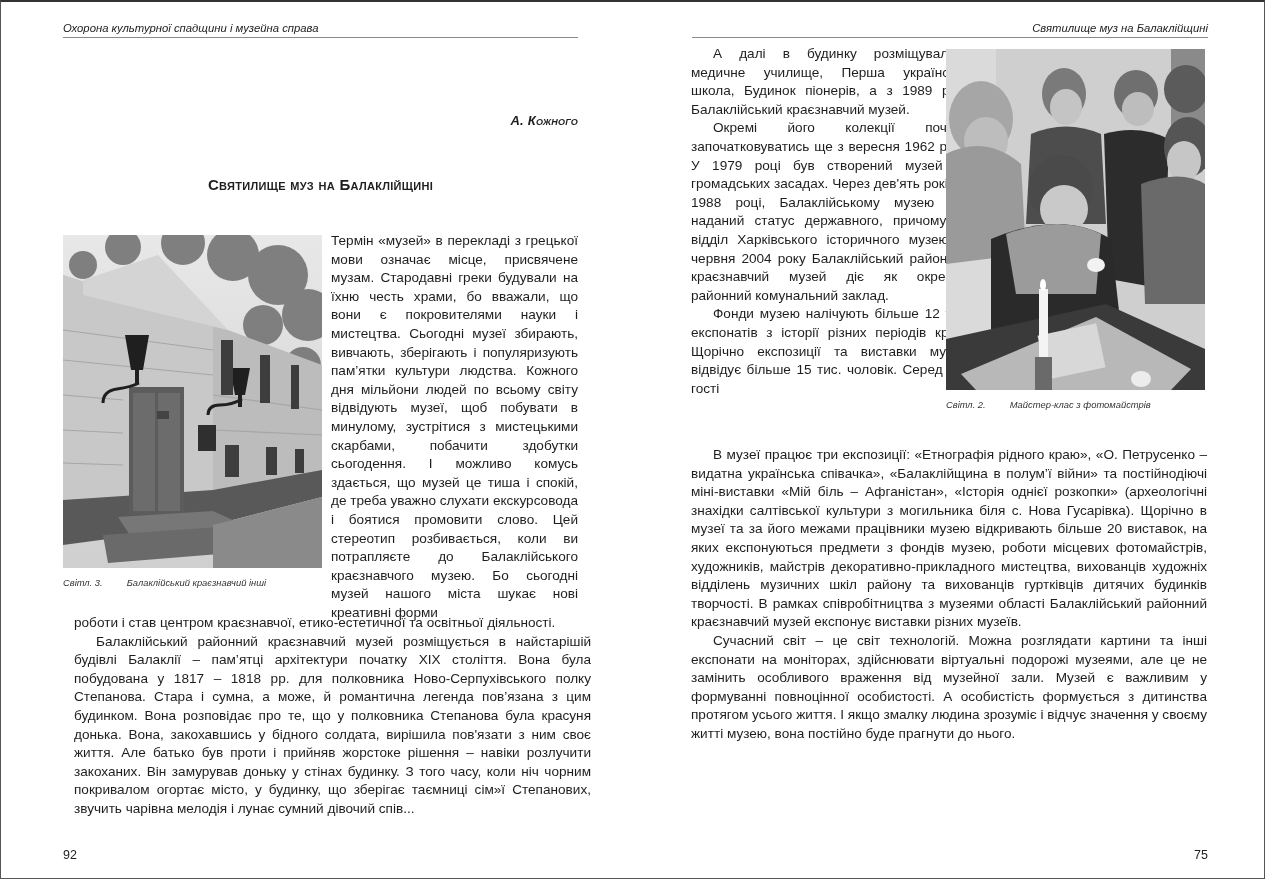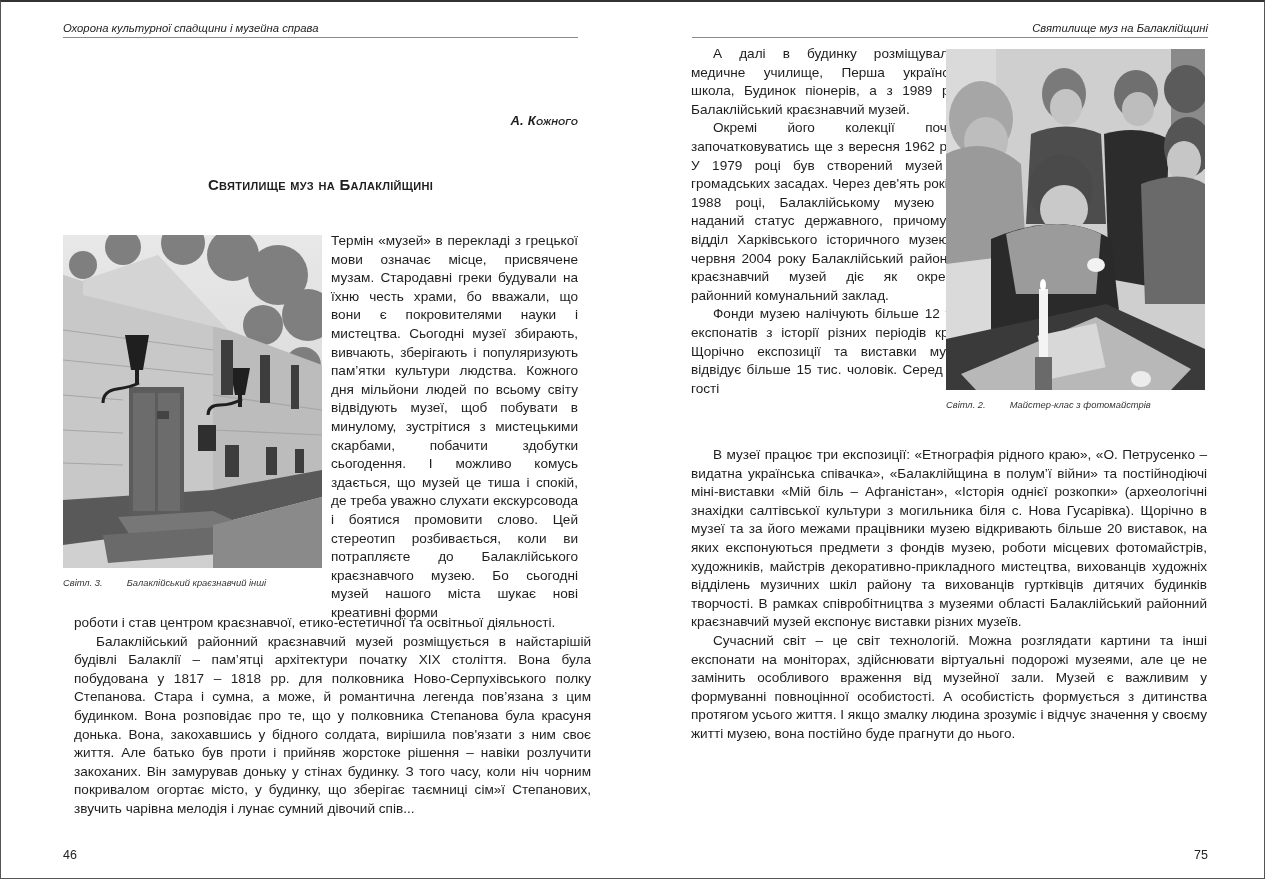--- a/index.html
+++ b/index.html
@@ -149,21 +149,21 @@
 
     <div class="body-text col-narrow-left">
       <p class="noindent">Термін «музей» в перекладі з грецької мови означає місце, присвячене музам. Стародавні греки будували на їхню честь храми, бо вважали, що вони є покровителями науки і мистецтва. Сьогодні музеї збирають, вивчають, зберігають і популяризують пам’ятки культури людства. Кожного дня мільйони людей по всьому світу відвідують музеї, щоб побувати в минулому, зустрітися з мистецькими скарбами, побачити здобутки сьогодення. І можливо комусь здається, що музей це тиша і спокій, де треба уважно слухати екскурсовода і боятися промовити слово. Цей стереотип розбивається, коли ви потрапляєте до Балаклійського краєзнавчого музею. Бо сьогодні музей нашого міста шукає нові креативні форми</p>
     </div>
 
     <div class="body-text col-full-left">
       <p class="noindent">роботи і став центром краєзнавчої, етико-естетичної та освітньої діяльності.</p>
       <p>Балаклійський районний краєзнавчий музей розміщується в найстарішій будівлі Балаклії – пам’ятці архітектури початку XIX століття. Вона була побудована у 1817 – 1818 рр. для полковника Ново-Серпухівського полку Степанова. Стара і сумна, а може, й романтична легенда пов’язана з цим будинком. Вона розповідає про те, що у полковника Степанова була красуня донька. Вона, закохавшись у бідного солдата, вирішила пов'язати з ним своє життя. Але батько був проти і прийняв жорстоке рішення – навіки розлучити закоханих. Він замурував доньку у стінах будинку. З того часу, коли ніч чорним покривалом огортає місто, у будинку, що зберігає таємниці сім»ї Степанових, звучить чарівна мелодія і лунає сумний дівочий спів...</p>
     </div>
 
-    <div class="page-number">46</div>
+    <div class="page-number">92</div>
   </div>
 
   <div class="page right">
     <div class="running-head">Святилище муз на Балаклійщині</div>
     <div class="head-rule"></div>
 
     <div class="body-text col-narrow-right">
       <p>А далі в будинку розміщувалося медичне училище, Перша українська школа, Будинок піонерів, а з 1989 року Балаклійський краєзнавчий музей.</p>
       <p>Окремі його колекції почали започатковуватись ще з вересня 1962 року. У 1979 році був створений музей на громадських засадах. Через дев'ять років, в 1988 році, Балаклійському музею був наданий статус державного, причому як відділ Харківського історичного музею. З червня 2004 року Балаклійський районний краєзнавчий музей діє як окремий районний комунальний заклад.</p>
       <p>Фонди музею налічують більше 12 тис. експонатів з історії різних періодів краю. Щорічно експозиції та виставки музею відвідує більше 15 тис. чоловік. Серед них гості</p>

